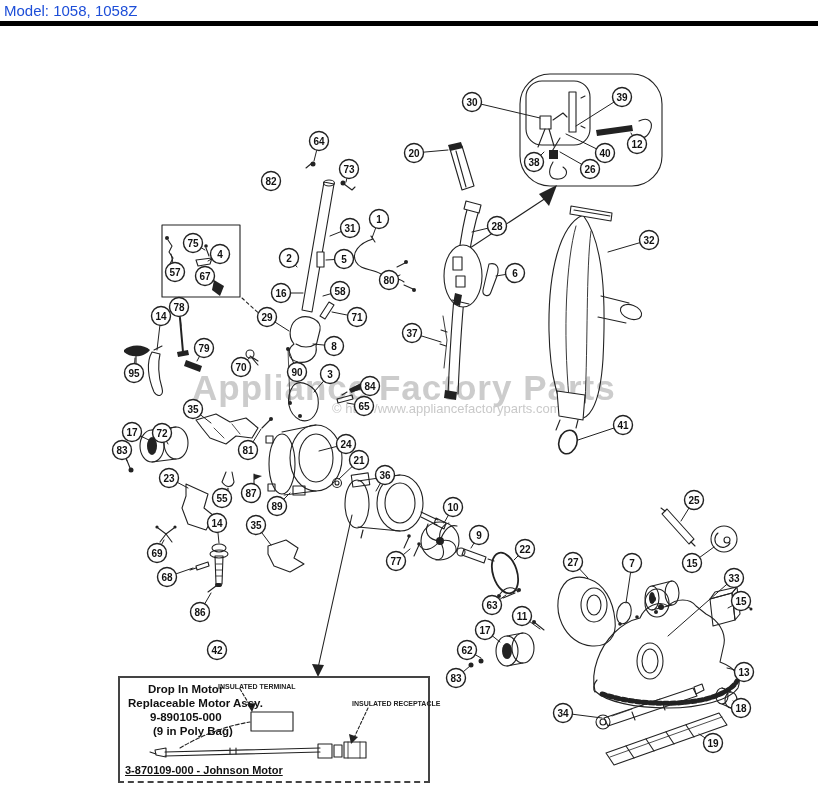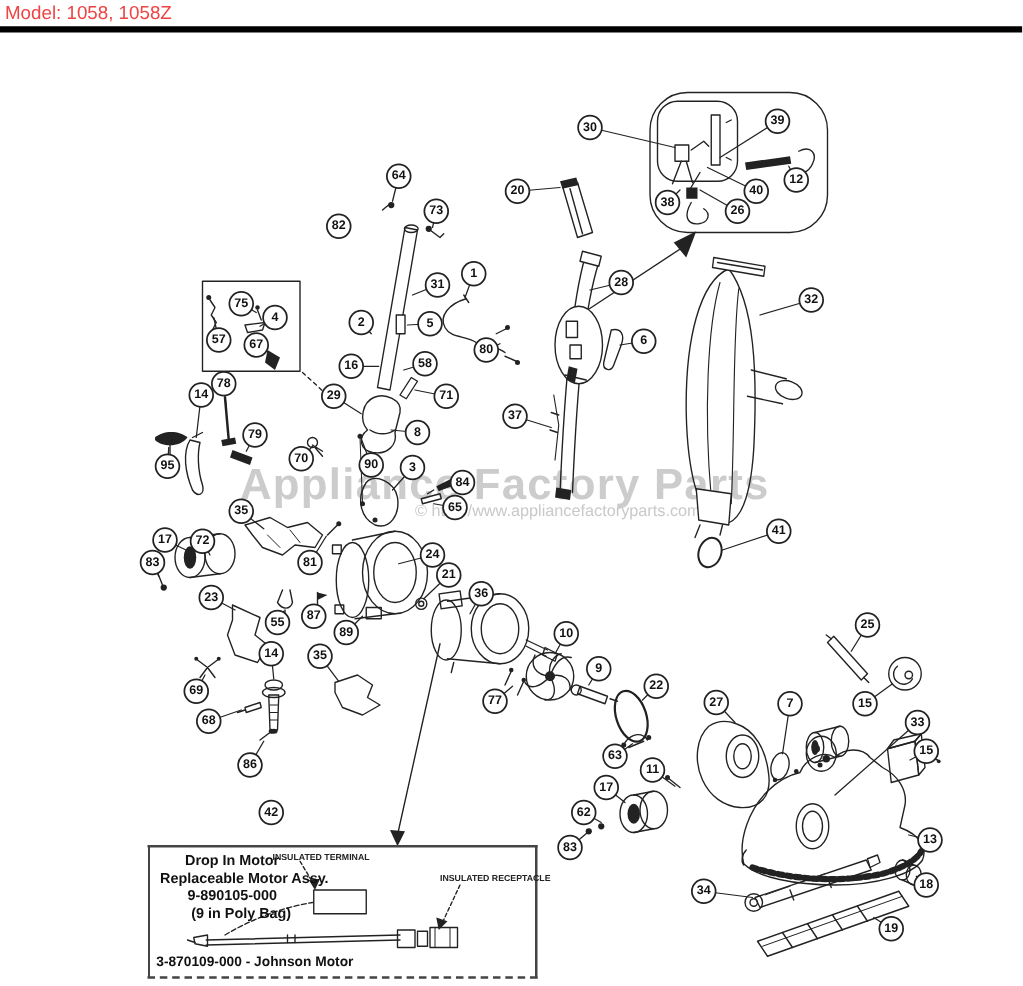--- a/index.html
+++ b/index.html
@@ -1,18 +1,18 @@
 <!DOCTYPE html>
 <html><head>
 <meta charset="utf-8">
 <style>
   html,body{margin:0;padding:0;background:#fff;}
   .stage{position:relative;width:818px;height:789px;background:#fff;overflow:hidden;
          font-family:"Liberation Sans",sans-serif;}
-  .title{position:absolute;left:4px;top:2px;font-size:15px;color:#ef4444;}
+  .title{position:absolute;left:4px;top:2px;font-size:15px;color:#1d4ed8;}
   .rule{position:absolute;left:0;top:21px;width:818px;height:5px;background:#000;}
   .wm1{position:absolute;left:192px;top:368px;font-size:35px;font-weight:bold;color:#cccccc;
        letter-spacing:1px;white-space:nowrap;}
   .wm2{position:absolute;left:332px;top:401px;font-size:13px;color:#c9c9c9;white-space:nowrap;}
   svg.art{position:absolute;left:0;top:0;}
   .notebox{position:absolute;left:118px;top:676px;width:312px;height:107px;
            border:2px solid #444;border-bottom-style:dashed;box-sizing:border-box;}
   .nb-line{position:absolute;white-space:nowrap;color:#111;font-weight:bold;font-size:11.5px;}
   .nb-tiny{position:absolute;font-size:7px;color:#222;font-weight:bold;white-space:nowrap;}
 </style>
@@ -682,15 +682,15 @@
   <div class="title">Model: 1058, 1058Z</div>
   <div class="rule"></div>
 
   <div class="notebox">
     <div class="nb-line" style="left:28px;top:5px;text-align:right;">Drop In Motor</div>
     <div class="nb-line" style="left:8px;top:19px;">Replaceable Motor Assy.</div>
     <div class="nb-line" style="left:30px;top:33px;">9-890105-000</div>
     <div class="nb-line" style="left:33px;top:47px;">(9 in Poly Bag)</div>
     <div class="nb-tiny" style="left:98px;top:5px;">INSULATED TERMINAL</div>
     <div class="nb-tiny" style="left:232px;top:22px;">INSULATED RECEPTACLE</div>
-    <div class="nb-line" style="left:5px;top:86px;font-size:11px;">3-870109-000 - Johnson Motor</div>
+    <div class="nb-line" style="left:5px;top:86px;font-size:11px;text-decoration:underline;">3-870109-000 - Johnson Motor</div>
   </div>
 </div>
 
 </body></html>

